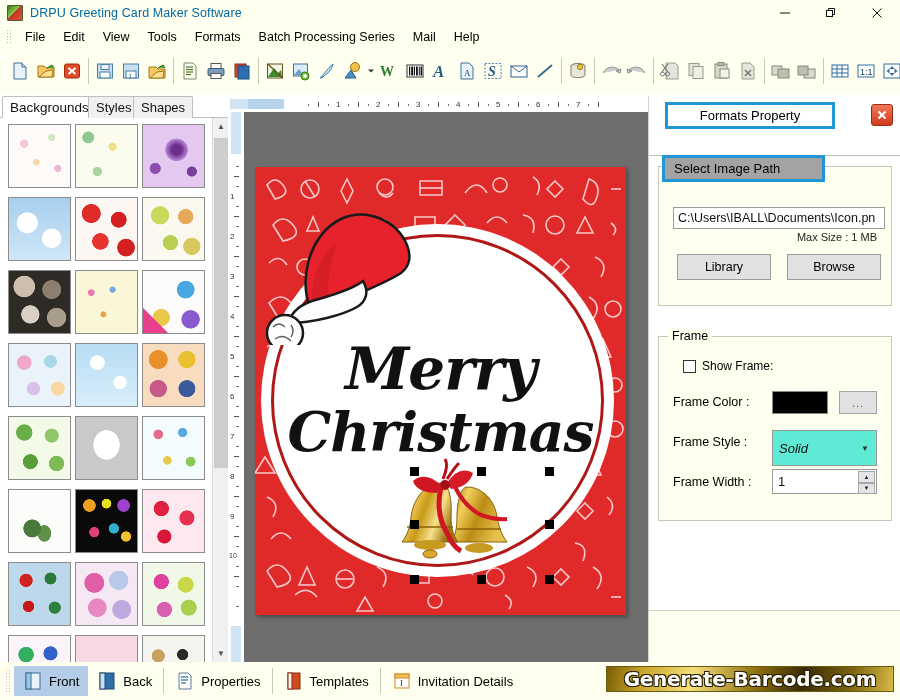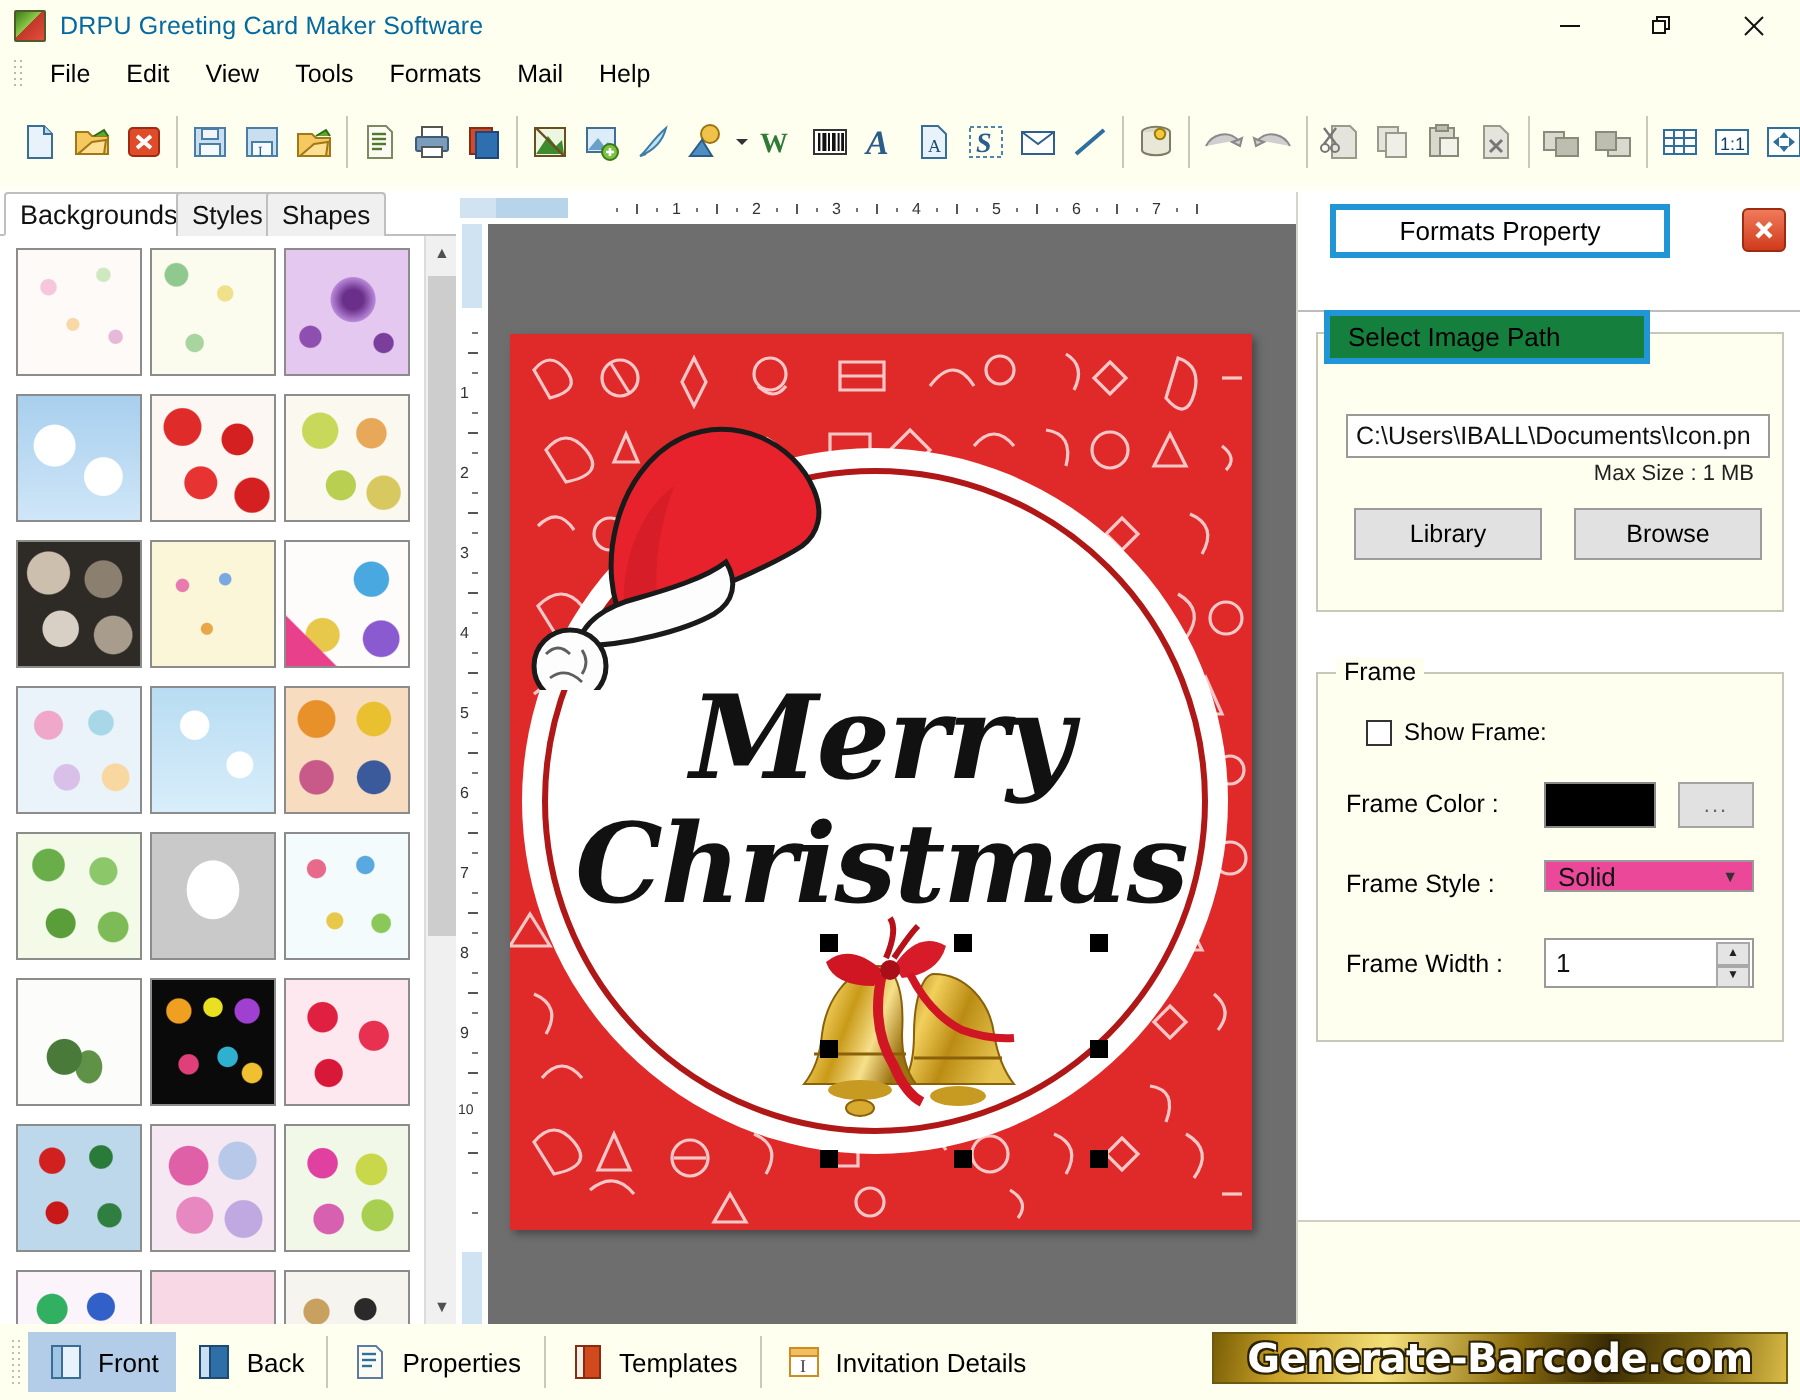--- a/index.html
+++ b/index.html
@@ -179,21 +179,21 @@
     position: absolute; border: 1px solid #c8c8b8; background: #fffff0;
   }
   .group.sel-path { left: 9px; top: 10px; width: 234px; height: 140px; }
   .group.frame-grp { left: 9px; top: 180px; width: 234px; height: 185px; }
   .group-label {
     position: absolute; top: -8px; left: 9px; padding: 0 4px;
     background: #fffff0; font-size: 12.5px; color: #000;
   }
   .sel-path-box {
     position: absolute; left: 3px; top: -12px; width: 163px; height: 27px;
-    border: 3px solid #2196d6; background: #15803d;
+    border: 3px solid #2196d6; background: #a3a3a3;
     display: flex; align-items: center; padding-left: 9px;
     font-size: 13px; color: #000;
   }
   .path-input {
     position: absolute; left: 14px; top: 40px; width: 212px; height: 22px;
     border: 1px solid #9a9a9a; background: #ffffff;
     display: flex; align-items: center; padding-left: 4px;
     font-size: 12.5px; color: #111; overflow: hidden; white-space: nowrap;
   }
   .maxsize {
@@ -215,24 +215,24 @@
     position: absolute; left: 113px; top: 54px; width: 56px; height: 23px;
     background: #000000; border: 1px solid #888;
   }
   .dots-btn {
     position: absolute; left: 180px; top: 54px; width: 38px; height: 23px;
     background: #e1e1e1; border: 1px solid #a4a4a4;
     display: flex; align-items: center; justify-content: center;
     font-size: 11px; color: #666; letter-spacing: 1px;
   }
   .style-select {
-    position: absolute; left: 113px; top: 93px; width: 105px; height: 16px;
-    background: #ec4899; border: 1px solid #9a9a9a;
+    position: absolute; left: 113px; top: 93px; width: 105px; height: 36px;
+    background: #5eead4; border: 1px solid #9a9a9a;
     display: flex; align-items: center; padding-left: 6px;
-    font-size: 13px; color: #111;
+    font-size: 13px; color: #111; font-style: italic;
   }
   .style-select .caret { position: absolute; right: 7px; font-size: 8px; color: #333; }
   .width-spin {
     position: absolute; left: 113px; top: 132px; width: 105px; height: 25px;
     background: #ffffff; border: 1px solid #9a9a9a;
     display: flex; align-items: center; padding-left: 5px;
     font-size: 13px; color: #111;
   }
   .spin-btns {
     position: absolute; right: 1px; top: 1px; width: 17px; height: 23px;
@@ -305,20 +305,21 @@
     </div>
   </div>
 
   <div class="menubar">
     <div class="menu-grip"></div>
     <div class="menu-item">File</div>
     <div class="menu-item">Edit</div>
     <div class="menu-item">View</div>
     <div class="menu-item">Tools</div>
     <div class="menu-item">Formats</div>
+    <div class="menu-item">Batch Processing Series</div>
     <div class="menu-item">Mail</div>
     <div class="menu-item">Help</div>
   </div>
 
   <div class="toolbar">
     <div class="tb-grip"></div>
 
     <div class="tb-btn">
       <svg width="20" height="20" viewBox="0 0 20 20">
           <path d="M4 2h8l4 4v12H4z" fill="#e8f2fb" stroke="#3a6d96"></path>

